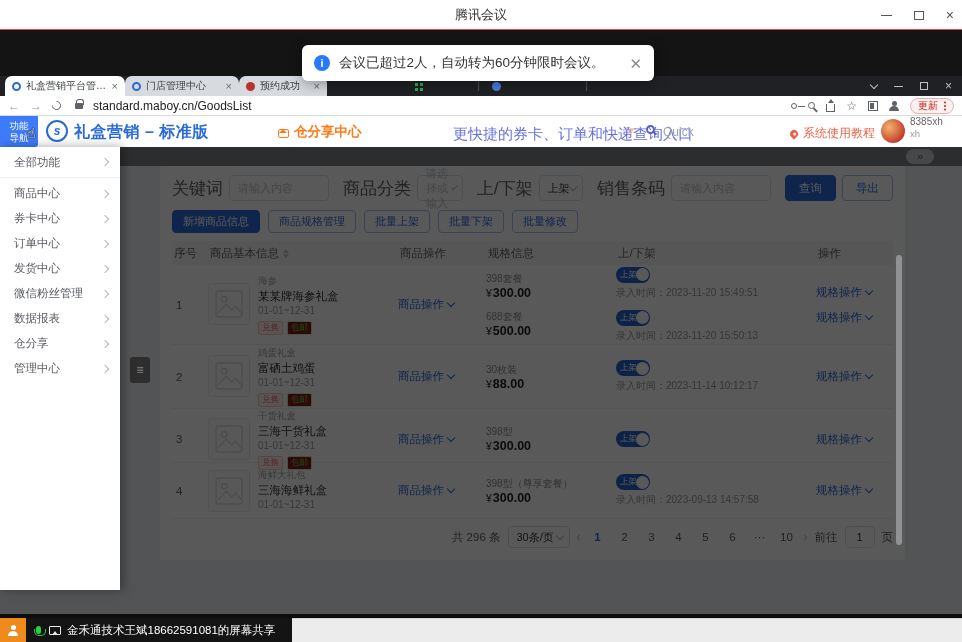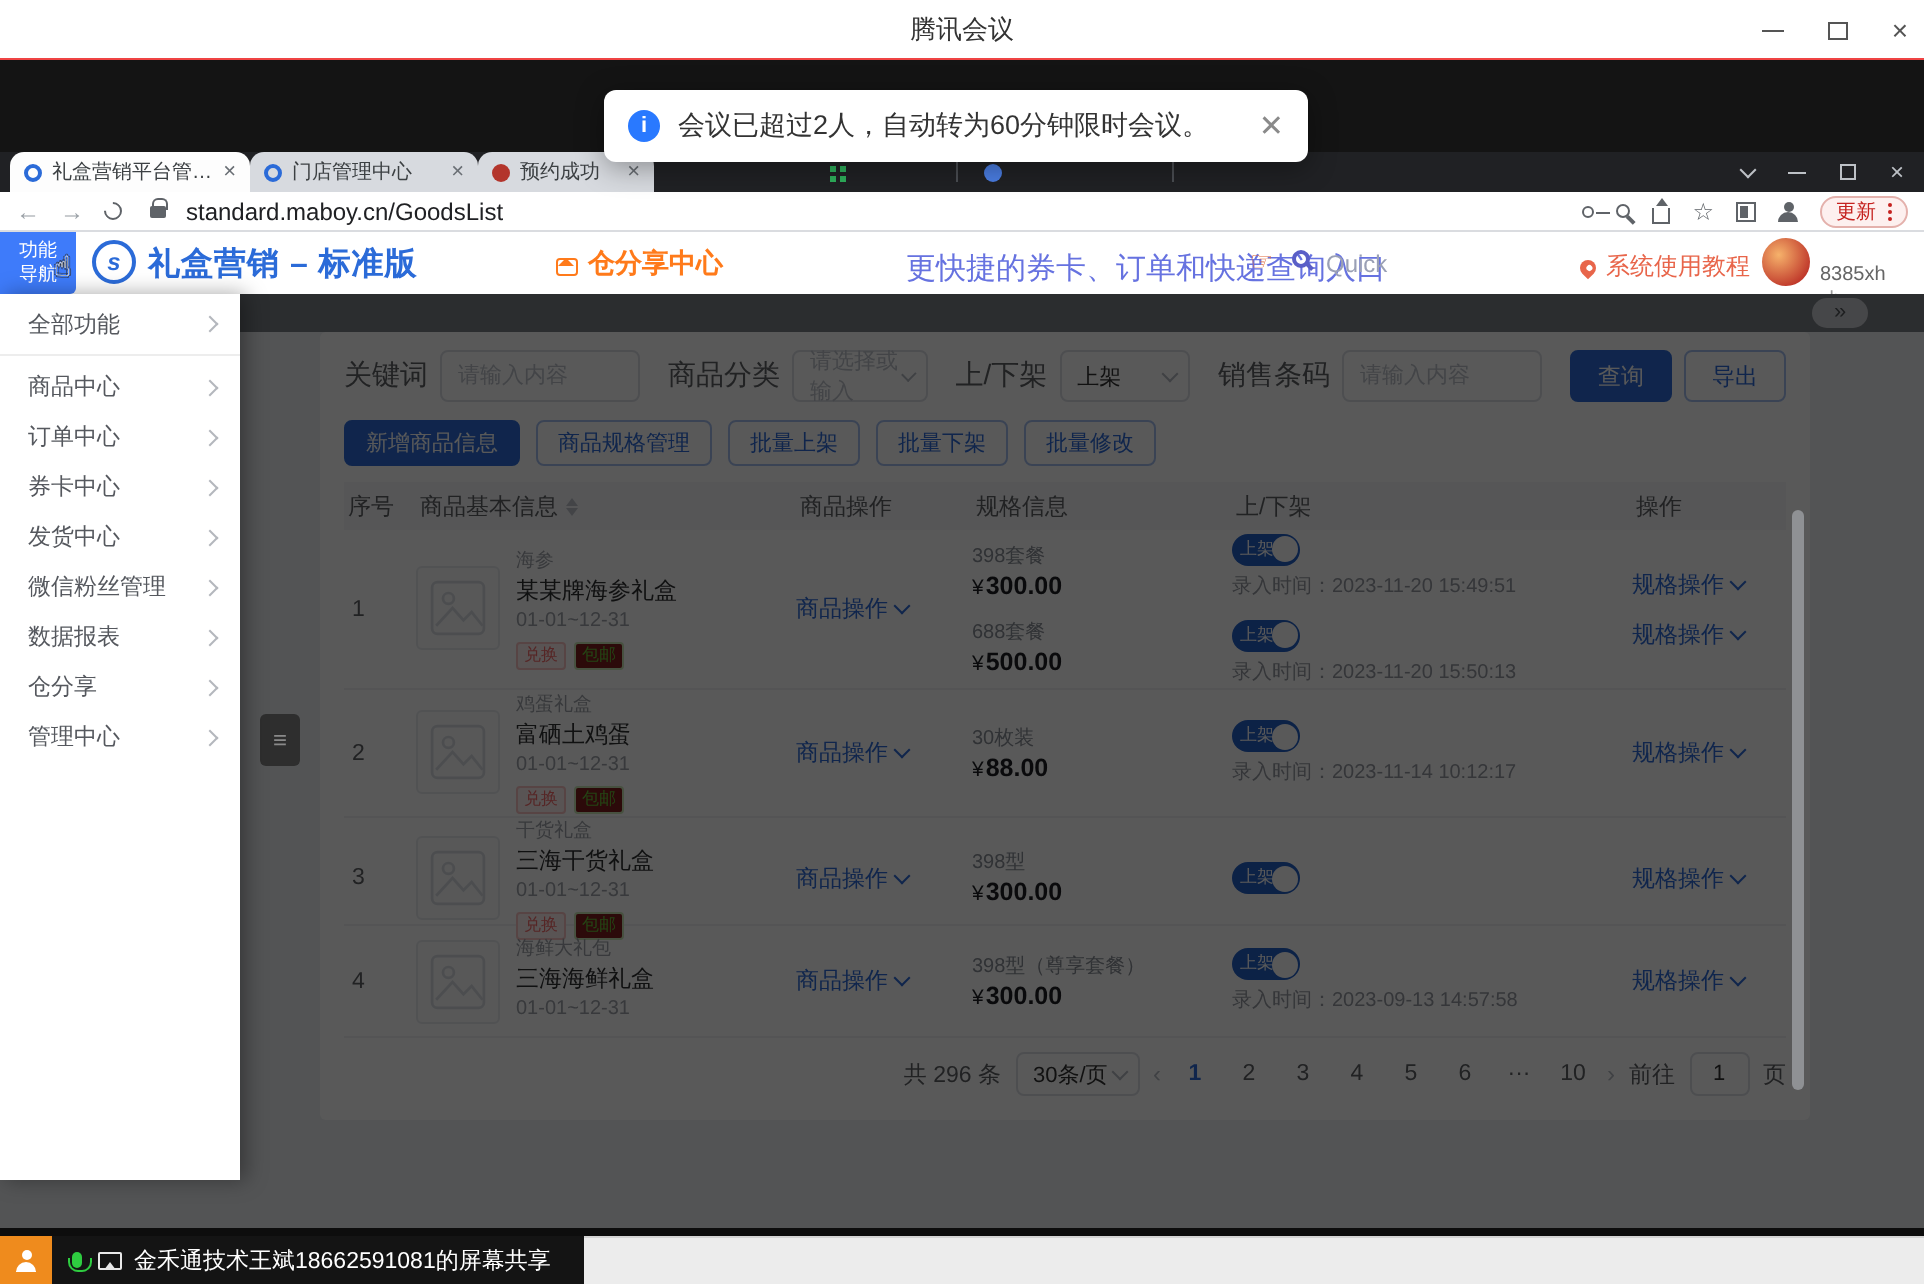--- a/index.html
+++ b/index.html
@@ -78,33 +78,33 @@
 .house::before{content:"";position:absolute;top:-5px;left:0px;border:4px solid transparent;border-bottom:4px solid #ff7a1a}
 .quicktip{position:absolute;left:453px;top:9px;font-size:15px;color:#6672e0}
 .finger{position:absolute;left:625px;top:7px;font-size:13px;color:#e06a3c}
 .qmag{position:absolute;left:646px;top:9px;width:9px;height:9px;border:2px solid #5a5fc7;border-radius:50%}
 .qmag::after{content:"";position:absolute;width:5px;height:2px;background:#5a5fc7;right:-4px;bottom:-2px;transform:rotate(45deg)}
 .quicklbl{position:absolute;left:663px;top:9px;font-size:12px;color:#9aa0b5}
 .tutor{position:absolute;left:790px;top:9px;display:flex;align-items:center;gap:5px;font-size:12px;color:#e8654a}
 .pin{width:8px;height:8px;background:#e8654a;border-radius:50% 50% 50% 0;transform:rotate(-45deg);position:relative}
 .pin::after{content:"";position:absolute;left:2.5px;top:2.5px;width:3px;height:3px;background:#fff;border-radius:50%}
 .avatar{position:absolute;left:881px;top:3px;width:24px;height:24px;border-radius:50%;background:radial-gradient(circle at 35% 35%,#f6b26b,#c0392b 75%)}
-.uname{position:absolute;left:910px;top:16px;font-size:10px;color:#666;line-height:1.2}
+.uname{position:absolute;left:910px;top:0;font-size:10px;color:#666;line-height:1.2}
 .uname .sub{color:#999;font-size:9.5px}
 
 
 .content{position:absolute;left:0;top:117px;width:962px;height:467px}
 .pagestrip{position:absolute;left:0;top:0;width:962px;height:19px;background:#7d8187}
 .pagebg{position:absolute;left:0;top:19px;width:962px;height:448px;background:#eef0f3}
 .collapse{position:absolute;left:906px;top:2px;width:28px;height:15px;border-radius:8px;background:#c9ccd1;color:#53565a;font-size:11px;line-height:14px;text-align:center;z-index:1}
 
 
 .card{position:absolute;left:160px;top:19px;width:745px;height:394px;background:#fff;border-radius:3px;padding:8px 12px;z-index:1}
 .frow{display:flex;align-items:center;gap:6px;height:28px}
-.flabel{font-size:14px;color:#606266;white-space:nowrap}
+.flabel{font-size:17px;color:#606266;white-space:nowrap}
 .fin{height:26px;border:1px solid #dcdfe6;border-radius:4px;padding:0 8px;font-size:11px;color:#333;background:#fff;outline:none}
 .fin::placeholder{color:#bfc4cc}
 .sel{height:26px;border:1px solid #dcdfe6;border-radius:4px;padding:0 6px 0 8px;display:flex;align-items:center;justify-content:space-between;background:#fff}
 .sel .ph{font-size:11px;color:#bfc4cc}
 .sel .val{font-size:11px;color:#333}
 .caret{width:6px;height:6px;border-right:1.2px solid #b6bac2;border-bottom:1.2px solid #b6bac2;transform:rotate(45deg);margin-top:-3px}
 .btn{height:26px;border-radius:4px;font-size:11.5px;display:flex;align-items:center;justify-content:center;padding:0 13px;white-space:nowrap}
 .btn.primary{background:#2e6cd9;color:#fff;border:1px solid #2e6cd9}
 .btn.ghost{background:#fff;color:#2e6cd9;border:1px solid #a7c1ef}
 .arow{display:flex;gap:8px;margin-top:8px}
@@ -570,25 +570,25 @@
         <div class="sitem first">
           <span>全部功能</span>
             <span class="cr"></span>
         </div>
         <div class="sdiv"></div>
         <div class="sitem">
           <span>商品中心</span>
             <span class="cr"></span>
         </div>
         <div class="sitem">
+          <span>券卡中心</span>
+            <span class="cr"></span>
+        </div>
+        <div class="sitem">
           <span>订单中心</span>
-            <span class="cr"></span>
-        </div>
-        <div class="sitem">
-          <span>券卡中心</span>
             <span class="cr"></span>
         </div>
         <div class="sitem">
           <span>发货中心</span>
             <span class="cr"></span>
         </div>
         <div class="sitem">
           <span>微信粉丝管理</span>
             <span class="cr"></span>
         </div>

